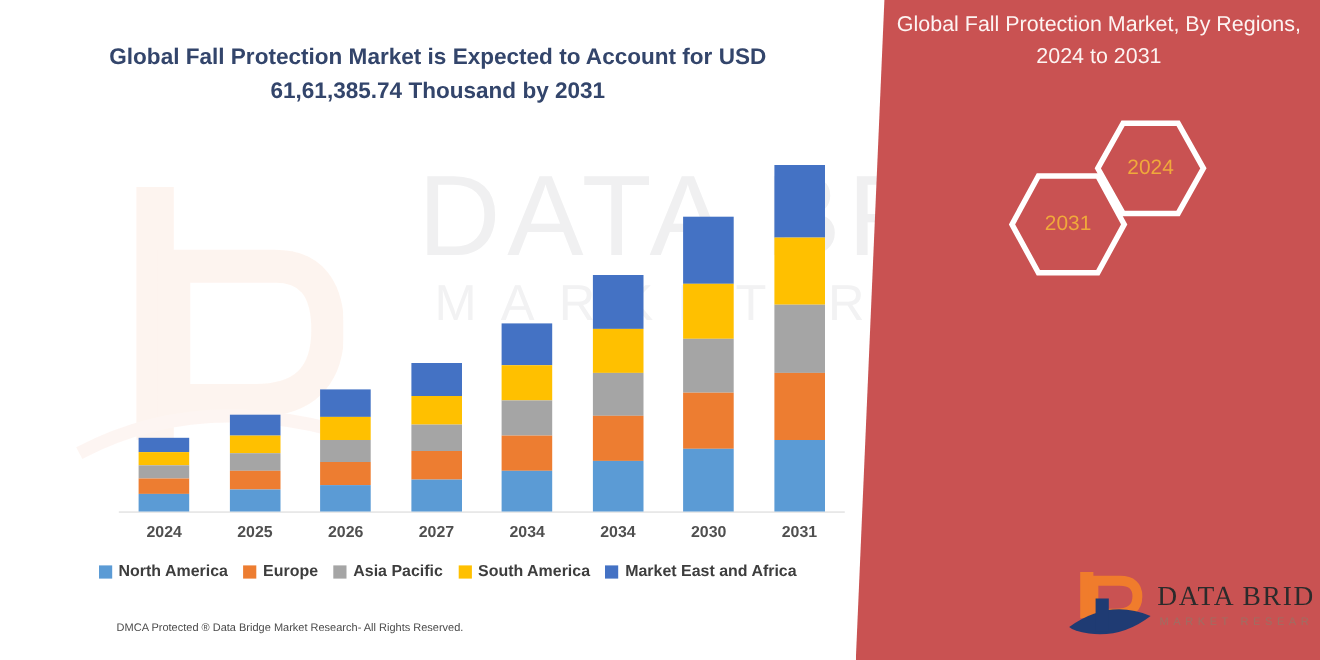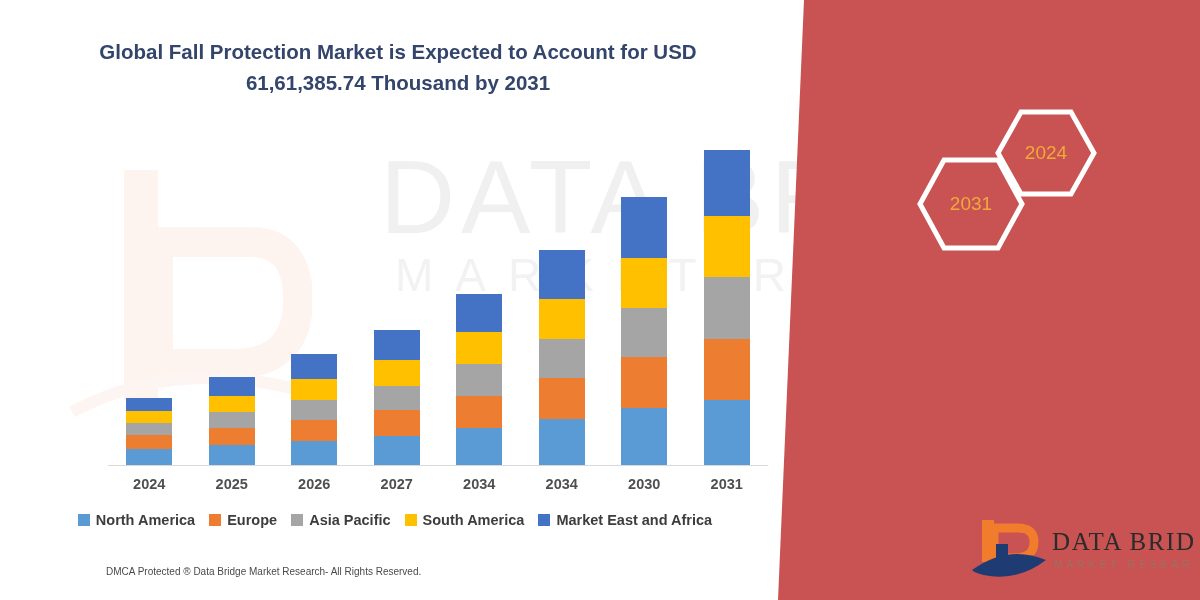--- a/index.html
+++ b/index.html
@@ -41,21 +41,21 @@
   .axis{position:absolute;left:108px;top:465px;width:660px;height:1px;background:#d9d9d9;}
 
   .bars{position:absolute;left:108px;top:150px;width:660px;height:315px;}
   .bar{position:absolute;bottom:0;width:46px;}
   .seg{width:100%;display:block;}
 
   .xlabels{position:absolute;left:108px;top:476px;width:660px;height:24px;}
   .xlab{position:absolute;width:80px;text-align:center;font-size:14.5px;
         font-weight:bold;color:#4f4f4f;}
 
-  .legend{position:absolute;left:0;top:512px;width:790px;
+  .legend{position:absolute;left:12px;top:512px;width:790px;
           display:flex;justify-content:center;align-items:flex-end;gap:14px;}
   .lg{display:flex;align-items:center;gap:6px;}
   .lg-sw{width:12px;height:12px;display:block;}
   .lg-tx{font-size:14.5px;font-weight:bold;color:#3d3d3d;white-space:nowrap;}
 
   .footer{position:absolute;left:0;top:566px;width:790px;height:20px;}
   .f1{position:absolute;left:96px;top:0;font-size:10px;color:#4a4a4a;white-space:nowrap;padding-left:10px;}
   .f2{position:absolute;left:428px;top:0;font-size:10px;color:#4a4a4a;white-space:nowrap;}
 </style>
 </head>
@@ -170,20 +170,21 @@
         </div>
       </div>
 
     <div class="footer">
       <div class="f1">DMCA Protected ® Data Bridge Market Research- All Rights Reserved.</div>
     </div>
   </div>
 
   <div id="panel">
     <div id="panel-inner">
+      <div class="panel-title">Global Fall Protection Market, By Regions, 2024 to 2031</div>
 
       <div class="hex-wrap">
         <div class="hex" style="left:18px;top:48px;width:110px;height:96px;">
           <svg width="110" height="96" viewBox="0 0 110 96">
             <polygon points="28,4 82,4 106,48 82,92 28,92 4,48" fill="none" stroke="#ffffff" stroke-width="5"></polygon>
           </svg>
           <span>2031</span>
         </div>
         <div class="hex" style="left:96px;top:0px;width:104px;height:90px;">
           <svg width="104" height="90" viewBox="0 0 104 90">

